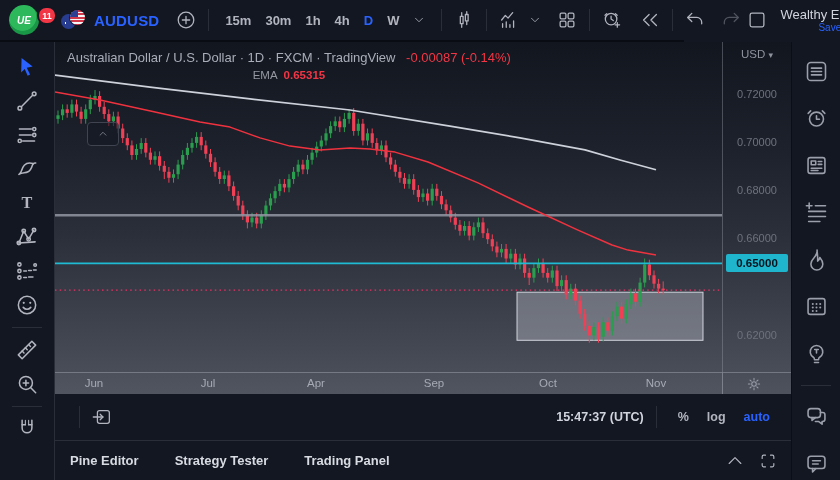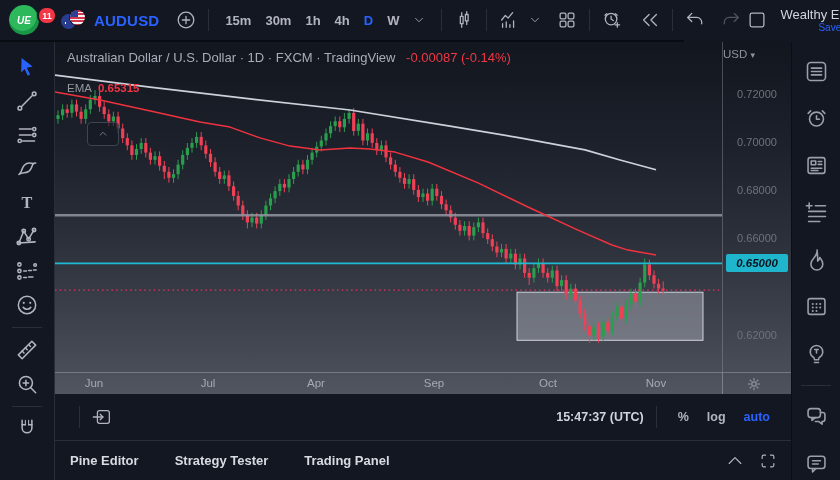--- a/index.html
+++ b/index.html
@@ -64,31 +64,31 @@
   #price-axis{position:absolute;left:667px;top:0;width:69px;height:352px;box-sizing:border-box;
      border-left:1px solid rgba(150,155,165,.4);cursor:ns-resize;
      background:linear-gradient(180deg,#12161f 0%,#1d212b 30%,#2b2f39 55%,#3d414c 78%,#4e525d 100%);}
   #chart-svg{position:absolute;left:0;top:0;}
   #time-axis{position:absolute;left:0;top:330px;width:667px;height:22px;box-sizing:border-box;
      border-top:1px solid rgba(150,155,165,.55);background:rgba(255,255,255,.02);cursor:ew-resize;}
   .month-lbl{position:absolute;top:4px;transform:translateX(-50%);color:#a6aab4;font-size:11.5px;}
   #axis-corner{position:absolute;left:667px;top:330px;width:69px;height:22px;box-sizing:border-box;
      border-top:1px solid rgba(150,155,165,.55);border-left:1px solid rgba(150,155,165,.4);}
   #axis-gear{position:absolute;left:22px;top:2px;color:#9a9eaa;width:18px;height:18px;cursor:pointer;}
-  #currency-row{position:absolute;left:0;top:6px;width:100%;color:#8f939e;
+  #currency-row{position:absolute;left:0;top:6px;width:100%;text-align:center;color:#8f939e;
      font-size:11.5px;cursor:pointer;}
   #currency-row .chev{font-size:9px;color:#8f939e;}
   .ytick{position:absolute;left:0;width:100%;text-align:center;color:#6e727d;font-size:11px;}
   .pill{position:absolute;left:3px;width:62px;text-align:center;border-radius:2px;font-weight:bold;
-        font-size:11.5px;line-height:15px;font-style:italic;}
+        font-size:11.5px;line-height:15px;}
   
   #legend{position:absolute;left:12px;top:8px;z-index:4;}
   #legend-title-row{font-size:13px;color:#a8adb8;cursor:pointer;}
   #legend-change{color:#f23645;margin-left:7px;}
-  .ind-row{margin-top:17px;font-size:11.5px;color:#9598a1;cursor:pointer;}
+  .ind-row{margin-top:4px;font-size:11.5px;color:#9598a1;cursor:pointer;text-align:center;}
   .ind-row .val{margin-left:6px;font-weight:bold;}
   #collapse-btn{position:absolute;left:32px;top:80px;width:30px;height:22px;border:1px solid #3f московsk44;
      border:1px solid #3f4450;border-radius:4px;background:rgba(19,23,34,.55);color:#868b96;
      display:flex;align-items:center;justify-content:center;cursor:pointer;z-index:4;}
   
   #bottom-toolbar{position:absolute;left:0;top:352px;width:736px;height:46px;background:#131722;
      display:flex;align-items:center;padding:0 12px 0 15px;box-sizing:border-box;}
   .range-btn{color:#c2c6ce;font-size:12.5px;font-weight:bold;padding:0 9px;cursor:pointer;flex:none;}
   #clock{color:#d1d4dc;font-size:12.5px;font-weight:bold;cursor:default;}
   .scale-btn{color:#b2b5be;font-size:12.5px;font-weight:bold;padding:0 9px;cursor:pointer;}

